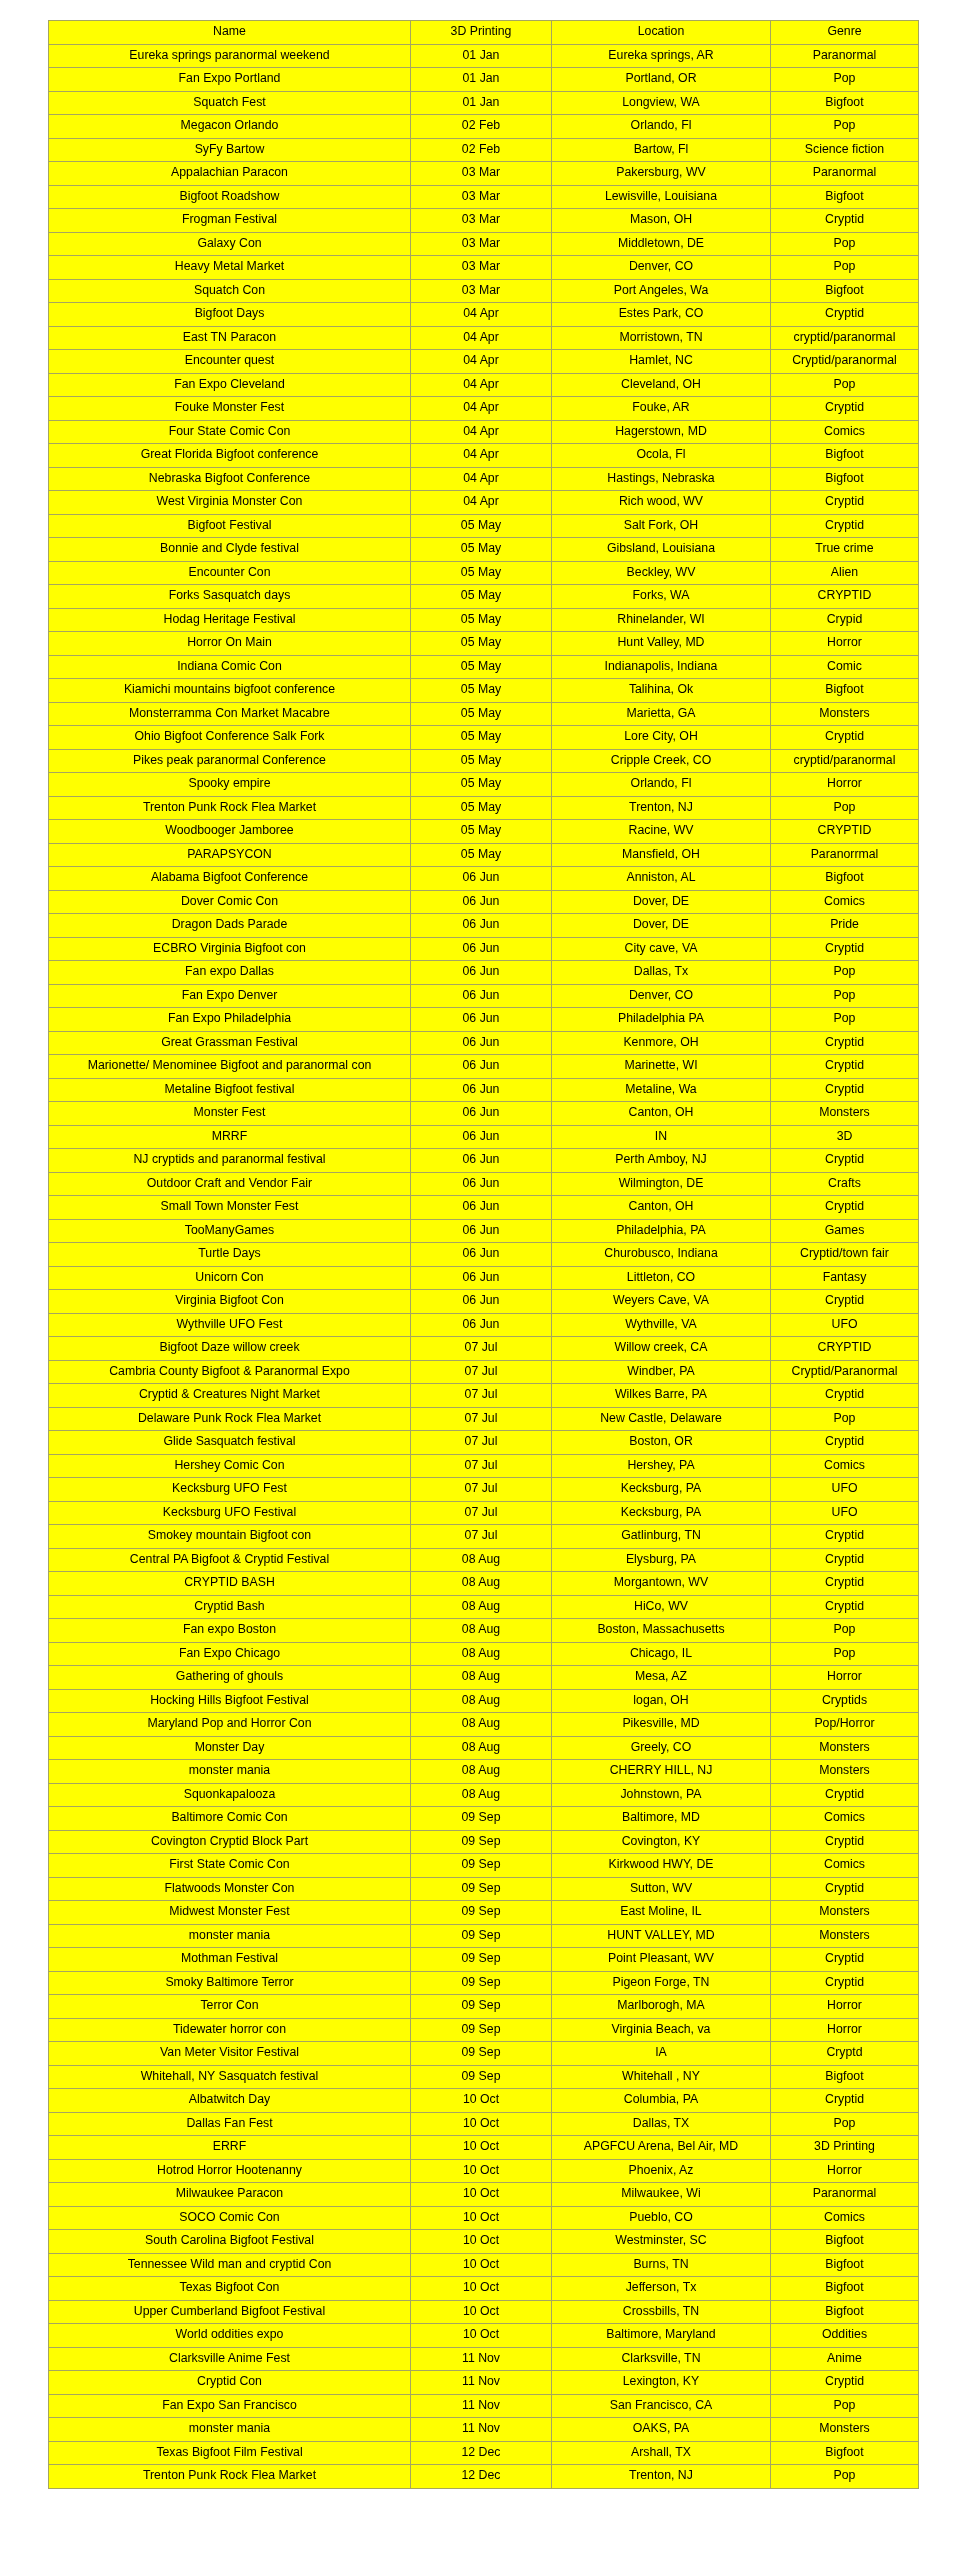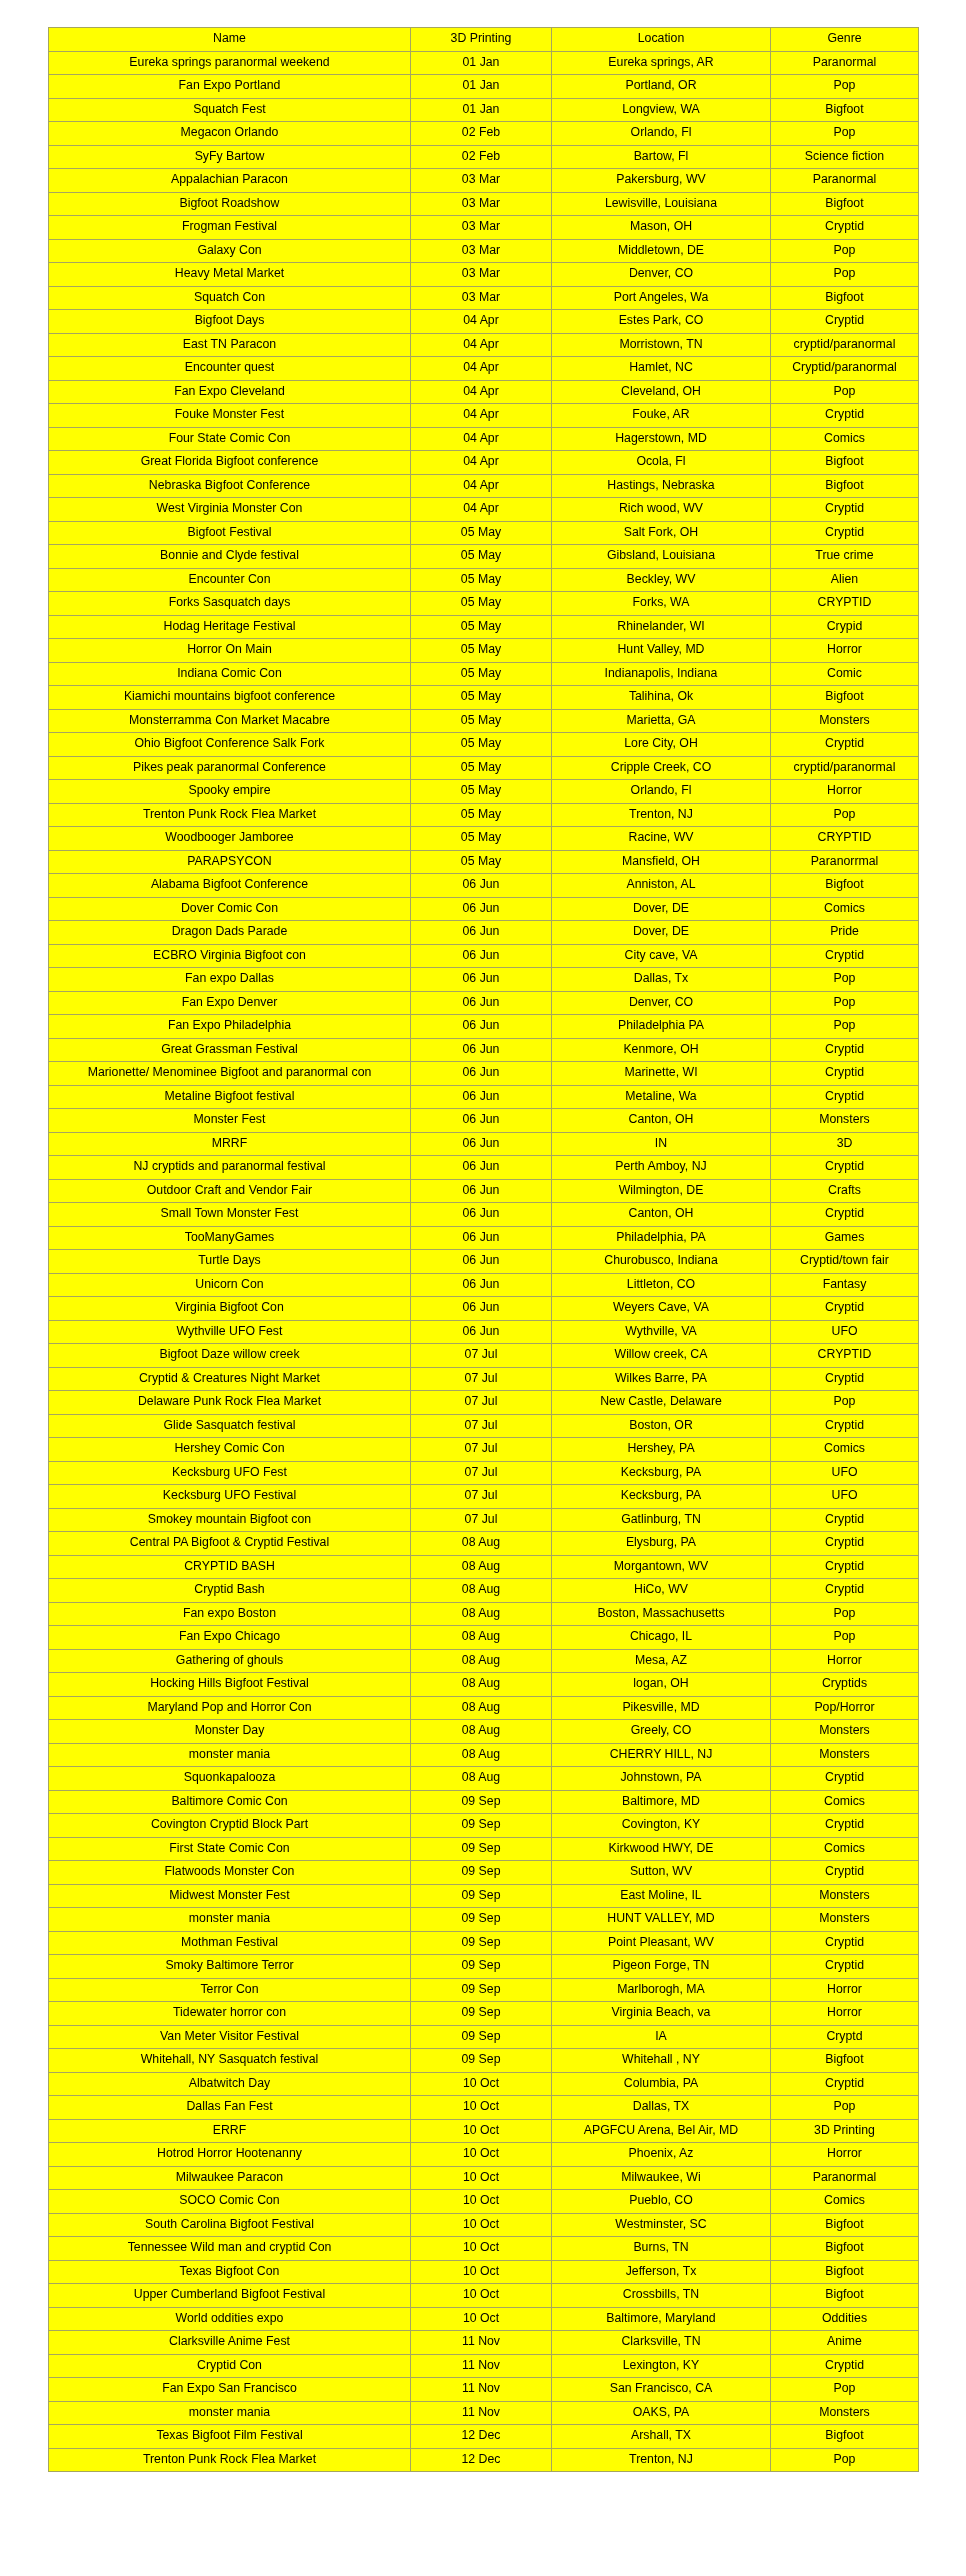--- a/index.html
+++ b/index.html
@@ -22,21 +22,21 @@
     overflow: hidden;
   }
   .sheet {
     width: 966px;
     height: 2576px;
   }
   table.data-table {
     border-collapse: collapse;
     table-layout: fixed;
     width: 869px;
-    margin: 27px 48px 0 48px;
+    margin: 20px 48px 0 48px;
     background: var(--cell-bg);
     border: 0.9px solid var(--outer);
   }
   table.data-table th,
   table.data-table td {
     border: 0.9px solid var(--grid);
     background: var(--cell-bg);
     color: var(--text);
     font-size: 12.3px;
     font-weight: 400;
@@ -406,20 +406,26 @@
     <td>Wythville, VA</td>
     <td>UFO</td>
   </tr>
         <tr>
     <td>Bigfoot Daze willow creek</td>
     <td>07 Jul</td>
     <td>Willow creek, CA</td>
     <td>CRYPTID</td>
   </tr>
         <tr>
+    <td>Cambria County Bigfoot &amp; Paranormal Expo</td>
+    <td>07 Jul</td>
+    <td>Windber, PA</td>
+    <td>Cryptid/Paranormal</td>
+  </tr>
+        <tr>
     <td>Cryptid &amp; Creatures Night Market</td>
     <td>07 Jul</td>
     <td>Wilkes Barre, PA</td>
     <td>Cryptid</td>
   </tr>
         <tr>
     <td>Delaware Punk Rock Flea Market</td>
     <td>07 Jul</td>
     <td>New Castle, Delaware</td>
     <td>Pop</td>

